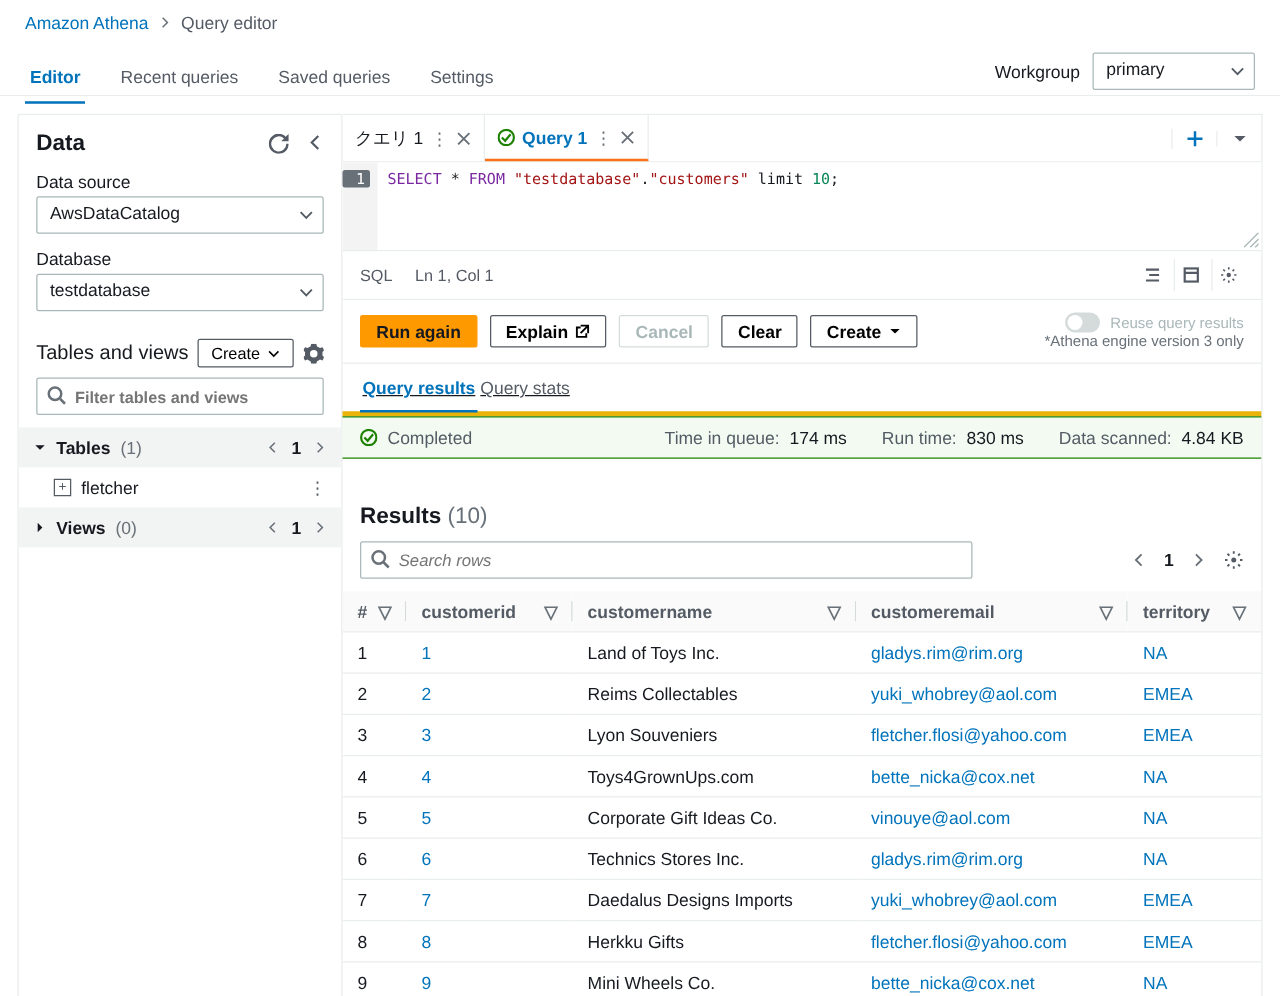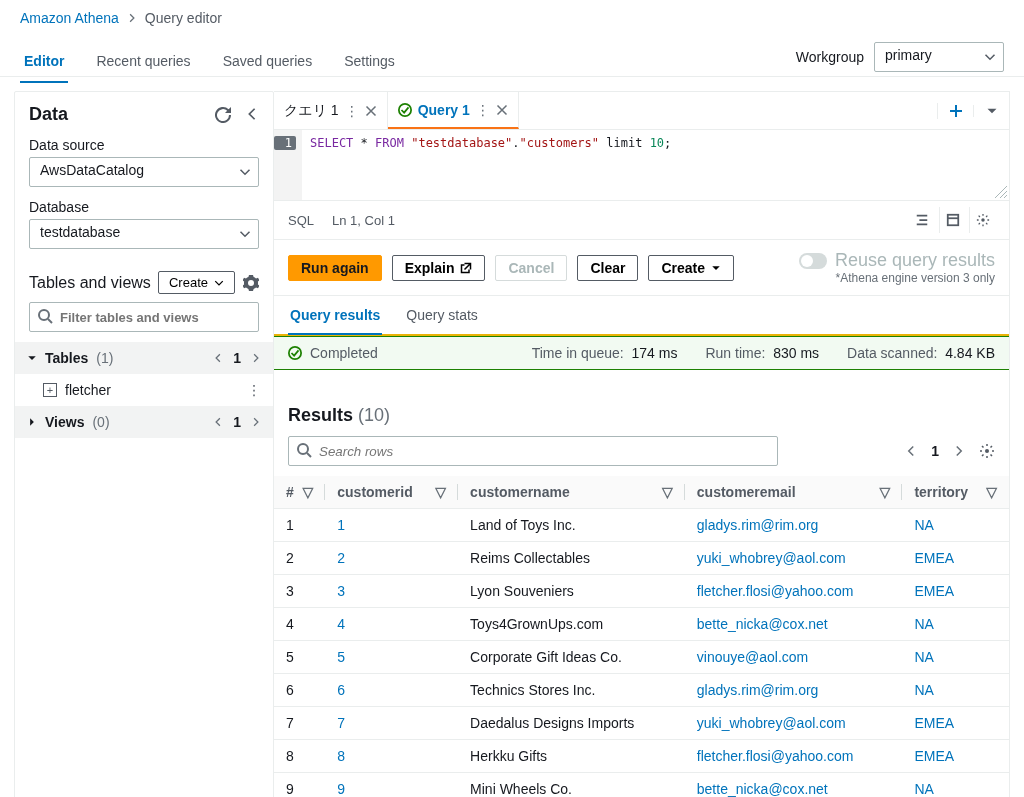--- a/index.html
+++ b/index.html
@@ -79,25 +79,25 @@
     .status-left{display:flex;gap:18px;}
     .status-icons{display:flex;gap:4px;}
     .sicon{width:26px;height:26px;display:flex;align-items:center;justify-content:center;color:#545b64;cursor:pointer;border-left:1px solid #eaeded;}
     .sicon:first-child{border-left:none;}
     
     .action-row{display:flex;align-items:center;justify-content:space-between;padding:10px 14px;border-bottom:1px solid #eaeded;}
     .action-buttons{display:flex;gap:10px;}
     .btn.primary{background:#ff9900;border-color:#ff9900;color:#16191f;font-weight:700;}
     .btn.disabled{color:#aab7b8;border-color:#d5dbdb;cursor:default;}
     .reuse-wrap{display:flex;flex-direction:column;align-items:flex-end;font-size:12px;color:#687078;}
-    .reuse-top{display:flex;align-items:center;gap:8px;font-size:18px;color:#aab7b8;}
+    .reuse-top{display:flex;align-items:center;gap:8px;font-size:12px;color:#aab7b8;}
     .toggle{width:28px;height:16px;border-radius:8px;background:#d5dbdb;position:relative;}
     .toggle::after{content:"";position:absolute;left:2px;top:2px;width:12px;height:12px;background:#fff;border-radius:50%;}
     
-    .res-tabs{display:flex;gap:22px;padding:0 14px;border-bottom:3px solid #eab308;}
+    .res-tabs{display:flex;padding:0 14px;border-bottom:5px solid #eab308;text-decoration:underline;}
     .res-tab{padding:10px 2px;color:#545b64;cursor:pointer;position:relative;top:1px;}
     .res-tab.active{color:#0073bb;font-weight:700;border-bottom:2px solid #0073bb;}
     
     .completed-bar{display:flex;align-items:center;justify-content:space-between;padding:8px 14px;border:1px solid #1d8102;border-left:none;border-right:none;background:#f2faf2;margin-top:-1px;}
     .completed-left{display:flex;align-items:center;gap:8px;color:#1d8102;}
     .completed-left span{color:#545b64;}
     .comp-stats{display:flex;gap:28px;color:#545b64;}
     .comp-stats b{color:#16191f;font-weight:400;}
     
     .results-head{display:flex;align-items:center;justify-content:space-between;padding:14px 14px 10px 14px;}

